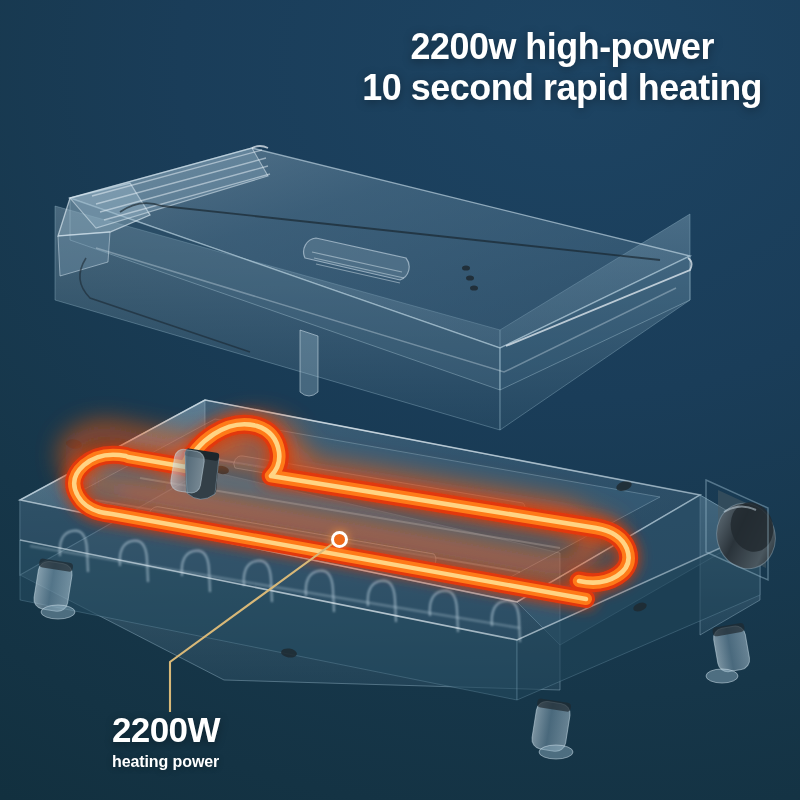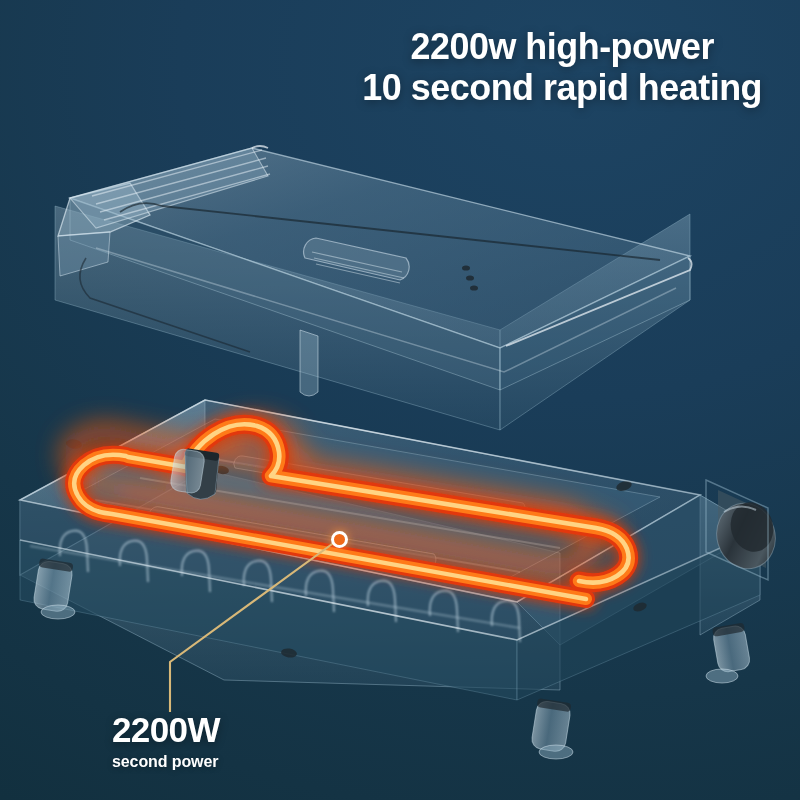--- a/index.html
+++ b/index.html
@@ -306,21 +306,21 @@
       <g>
         <path d="M339,539 L170,662 L170,712" fill="none" stroke="#d8b878" stroke-width="2.1" stroke-linejoin="miter" stroke-linecap="butt"></path>
       </g>
     </svg>
   </div>
 
   <div class="callout-wrap">
     <div class="callout-dot"></div>
     <div class="callout-label">
       <span class="big">2200W</span>
-      <span class="sub">second power</span>
+      <span class="sub">heating power</span>
     </div>
   </div>
 
   <div class="headline">
     <span class="l1">2200w high-power</span>
     <span class="l2">10 second rapid heating</span>
   </div>
 
 </div>
 

